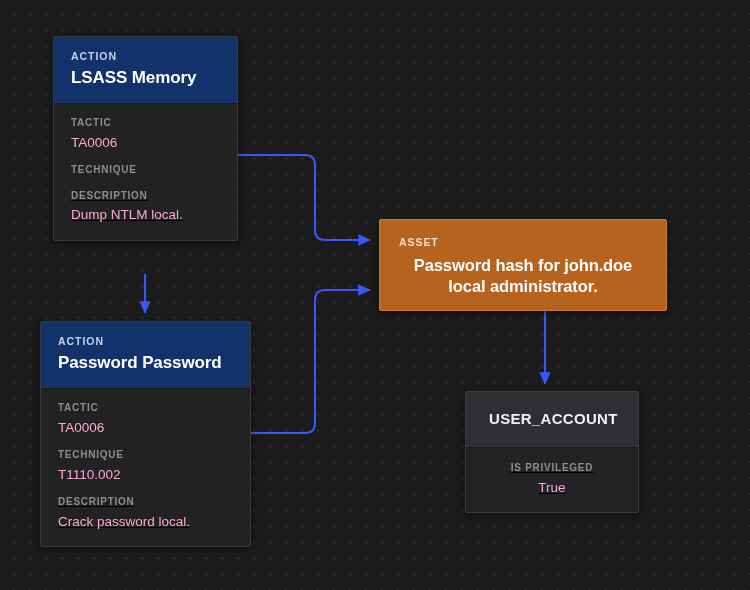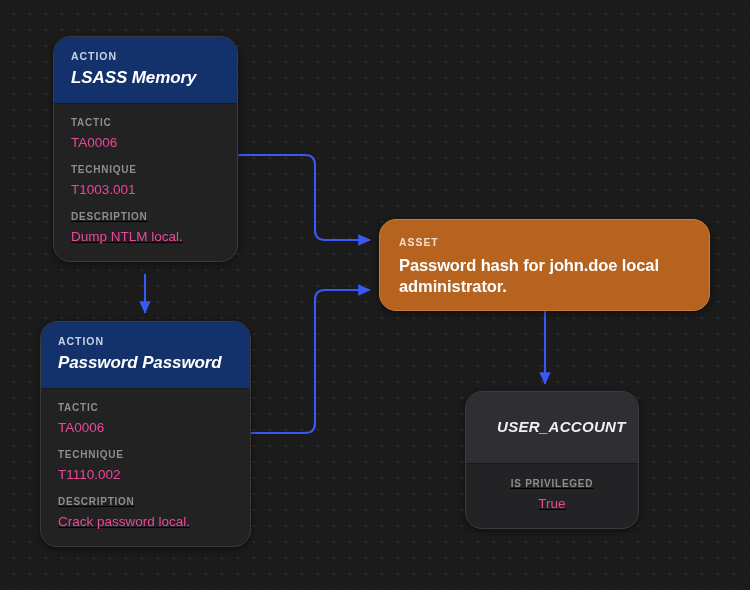--- a/index.html
+++ b/index.html
@@ -23,21 +23,21 @@
     position: absolute;
     left: 0; top: 0;
     width: 750px;
     height: 590px;
     pointer-events: none;
     z-index: 1;
   }
   .node {
     position: absolute;
     z-index: 2;
-    border-radius: 17px;
+    border-radius: 2px;
     overflow: hidden;
     box-sizing: border-box;
   }
   
   .node-action {
     background: #222222;
     border: 1px solid #3a3a3a;
     box-shadow: 0 2px 7px rgba(0,0,0,0.45);
   }
   .node-action .node-header {
@@ -53,41 +53,40 @@
     text-transform: uppercase;
     line-height: 1.2;
   }
   .node-header .title {
     margin-top: 5px;
     font-size: 17px;
     font-weight: bold;
     color: #ffffff;
     letter-spacing: -0.1px;
     line-height: 1.22;
-    font-style: italic;
   }
   .node-body {
     padding: 13px 17px 16px 17px;
   }
   .field {
     margin-bottom: 13px;
   }
   .field:last-child { margin-bottom: 0; text-decoration: underline; }
   .field .flabel {
     font-size: 10px;
     font-weight: bold;
     letter-spacing: 0.075em;
     color: #8e8e8e;
     text-transform: uppercase;
     line-height: 1.25;
   }
   .field .fvalue {
     margin-top: 4px;
     font-size: 13.5px;
-    color: #ec4899;
+    color: #f9a8d4;
     line-height: 1.3;
   }
   
   .node-asset {
     background: #b5631f;
     border: 1px solid #cf7a32;
     box-shadow: 0 2px 7px rgba(0,0,0,0.45);
     padding: 16px 19px 18px 19px;
   }
   .node-asset .kind {
@@ -98,34 +97,35 @@
     text-transform: uppercase;
     line-height: 1.2;
   }
   .node-asset .title {
     margin-top: 6px;
     font-size: 16.5px;
     font-weight: bold;
     color: #ffffff;
     line-height: 1.28;
     letter-spacing: -0.1px;
+    text-align: center;
   }
   
   .node-entity {
     background: #232325;
     border: 1px solid #3c3c40;
     box-shadow: 0 2px 7px rgba(0,0,0,0.45);
   }
   .node-entity .node-header {
     background: #2f2f33;
     border-bottom: 1px solid #1b1b1b;
     padding: 14px 19px 15px 19px;
   }
   .node-entity .node-header .title {
-    margin: 12px;
+    margin: 4px;
     font-size: 15px;
     font-weight: bold;
     color: #f0f0f0;
     letter-spacing: 0.3px;
   }
   .node-entity .node-body {
     padding: 14px 19px 16px 19px;
     text-align: center;
   }
 </style>
@@ -155,21 +155,20 @@
       <div class="kind">ACTION</div>
       <div class="title">LSASS Memory</div>
     </div>
     <div class="node-body">
       <div class="field">
         <div class="flabel">TACTIC</div>
         <div class="fvalue">TA0006</div>
       </div>
       <div class="field">
         <div class="flabel">TECHNIQUE</div>
-        <div class="fvalue">T1003.001</div>
       </div>
       <div class="field">
         <div class="flabel">DESCRIPTION</div>
         <div class="fvalue">Dump NTLM local.</div>
       </div>
     </div>
   </div>
 
   <div class="node node-action" style="left:40px; top:321px; width:211px;">
     <div class="node-header">
@@ -185,21 +184,21 @@
         <div class="flabel">TECHNIQUE</div>
         <div class="fvalue">T1110.002</div>
       </div>
       <div class="field">
         <div class="flabel">DESCRIPTION</div>
         <div class="fvalue">Crack password local.</div>
       </div>
     </div>
   </div>
 
-  <div class="node node-asset" style="left:379px; top:219px; width:331px; height:92px;">
+  <div class="node node-asset" style="left:379px; top:219px; width:288px; height:92px;">
     <div class="kind">ASSET</div>
     <div class="title">Password hash for john.doe local administrator.</div>
   </div>
 
   <div class="node node-entity" style="left:465px; top:391px; width:174px;">
     <div class="node-header">
       <div class="title">USER_ACCOUNT</div>
     </div>
     <div class="node-body">
       <div class="field">

